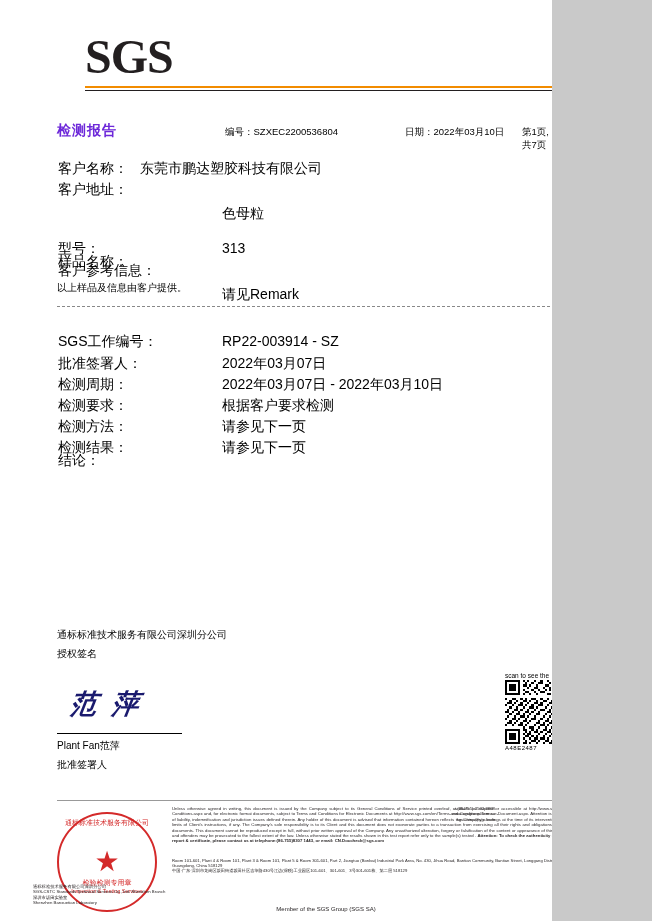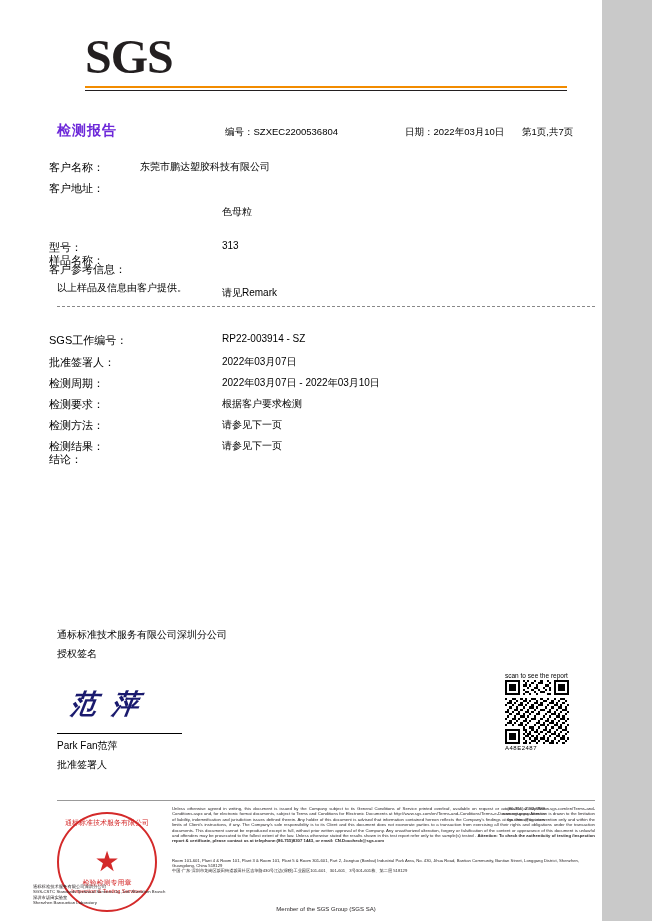--- a/index.html
+++ b/index.html
@@ -5,21 +5,21 @@
   html, body {
     margin: 0;
     padding: 0;
     background: #c9c9c9;
   }
   body {
     font-family: "Liberation Sans", sans-serif;
   }
   #page {
     position: relative;
-    width: 602px;
+    width: 552px;
     height: 921px;
     background: #ffffff;
     overflow: hidden;
   }
   .logo {
     position: absolute;
     left: 85px;
     top: 33px;
     font-family: "Liberation Serif", serif;
     font-weight: bold;
@@ -69,27 +69,27 @@
   }
   .hdr-page {
     position: absolute;
     left: 522px;
     top: 126px;
     font-size: 9.5px;
     color: #000;
   }
   .row-label {
     position: absolute;
-    left: 49px;
-    font-size: 11px;
+    left: 58px;
+    font-size: 14px;
     color: #000;
   }
   .row-val {
     position: absolute;
-    font-size: 10px;
+    font-size: 14px;
     color: #000;
   }
   .val-a { left: 140px; }
   .val-b { left: 222px; }
   .note-line {
     position: absolute;
     left: 57px;
     font-size: 10px;
     color: #000;
     text-align: right;
@@ -335,21 +335,21 @@
 
   <div class="row-label" style="top:439px;">检测结果：</div>
   <div class="row-val val-b" style="top:439px;">请参见下一页</div>
 
   <div class="row-label" style="top:452px;">结论：</div>
 
   <div class="sig-company">通标标准技术服务有限公司深圳分公司</div>
   <div class="sig-auth">授权签名</div>
   <div class="sig-script">范 萍</div>
   <div class="sig-underline"></div>
-  <div class="sig-name">Park Fan范萍</div>
+  <div class="sig-name">Plant Fan范萍</div>
   <div class="sig-role">批准签署人</div>
 
   <div class="qr-caption">scan to see the report</div>
   <div class="qr">
     <svg width="64" height="64" viewBox="0 0 29 29" shape-rendering="crispEdges">
       <rect width="29" height="29" fill="#fff"></rect>
       <g fill="#000">
         <rect x="0" y="0" width="7" height="1"></rect>
           <rect x="0" y="6" width="7" height="1"></rect>
         <rect x="0" y="0" width="1" height="7"></rect>

